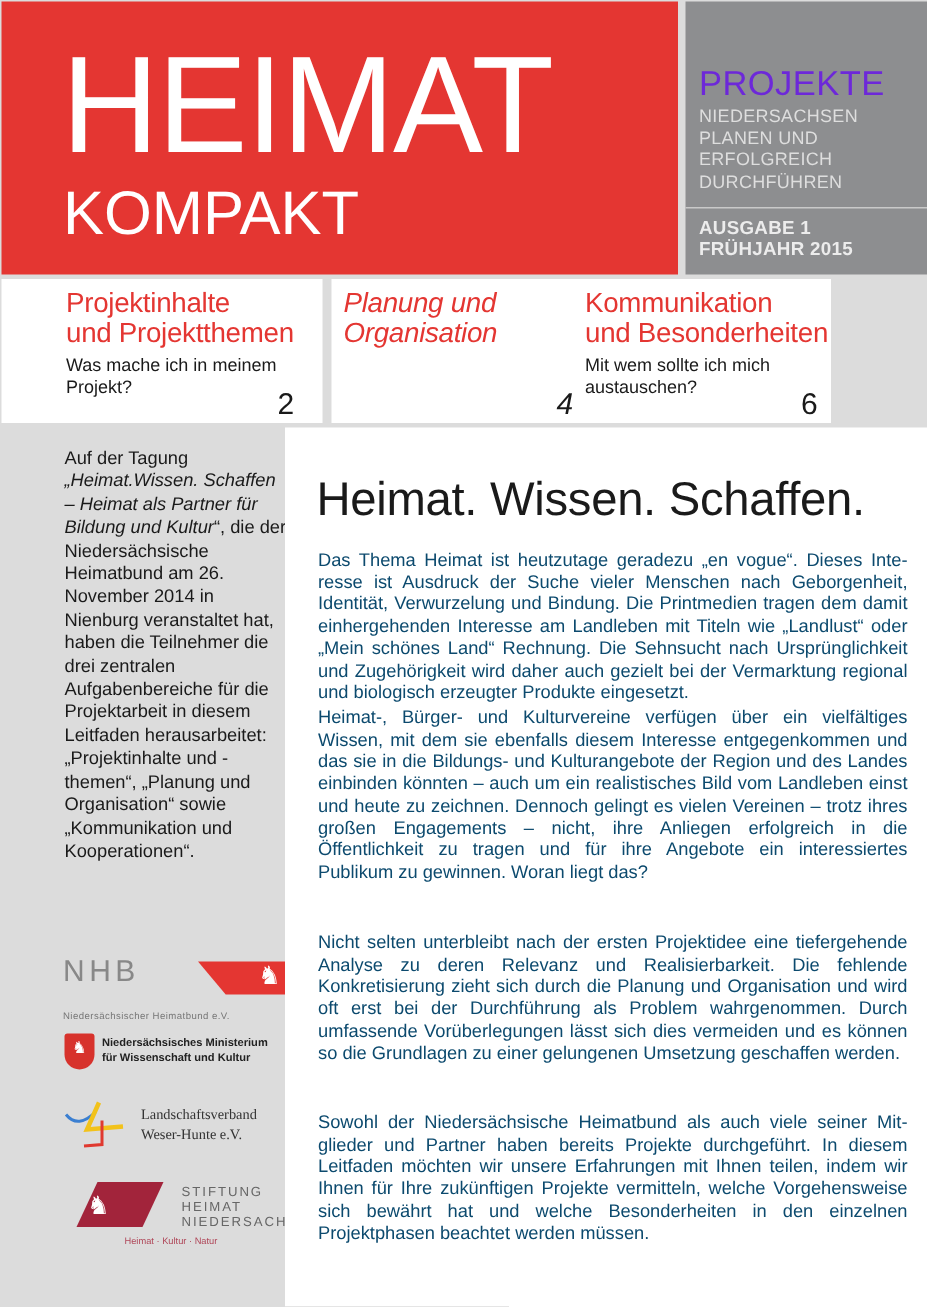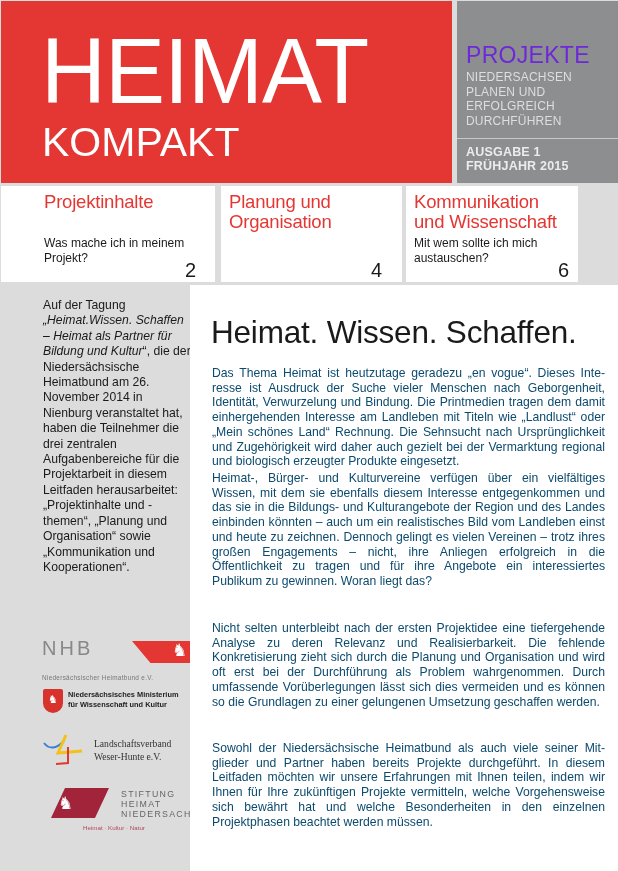--- a/index.html
+++ b/index.html
@@ -49,24 +49,24 @@
   }
   .topic-sub {
     position: absolute; left: 43px; top: 50px; font-size: 12px; line-height: 15px; color: #1a1a1a;
   }
   .topic-num {
     position: absolute; font-size: 20px; line-height: 1; color: #1a1a1a;
   }
   #topic-1 { left: 1px; width: 214px; }
   #topic-1 .topic-title, #topic-1 .topic-sub { left: 43px; }
   #topic-1 .topic-num { left: 184px; top: 74px; }
-  #topic-2 { left: 221px; width: 181px; }
+  #topic-2 { left: 221px; width: 181px; font-style: italic; }
   #topic-2 .topic-title, #topic-2 .topic-sub { left: 8px; }
   #topic-2 .topic-num { left: 150px; top: 74px; }
-  #topic-3 { left: 406px; width: 172px; }
+  #topic-3 { left: 382px; width: 172px; }
   #topic-3 .topic-title, #topic-3 .topic-sub { left: 8px; }
   #topic-3 .topic-num { left: 152px; top: 74px; }
 
   
   #sidebar {
     left: 1px; top: 285px; width: 189px; height: 586px; background: #dcdcdc;
   }
   #intro {
     left: 43px; top: 298px; width: 150px; font-size: 12.2px; line-height: 15.4px; color: #1a1a1a;
   }
@@ -137,40 +137,41 @@
 </div>
 <div id="gray-divider" class="abs"></div>
 <div id="issue" class="abs">
   <div>AUSGABE 1</div>
   <div>FRÜHJAHR 2015</div>
 </div>
 
 <div id="topic-1" class="abs topic">
   <div class="topic-title">
     <div>Projektinhalte</div>
+    <div>und Projektthemen</div>
   </div>
   <div class="topic-sub">
     <div>Was mache ich in meinem</div>
     <div>Projekt?</div>
   </div>
   <div class="topic-num">2</div>
 </div>
 
 <div id="topic-2" class="abs topic">
   <div class="topic-title">
     <div>Planung und</div>
     <div>Organisation</div>
   </div>
   <div class="topic-num">4</div>
 </div>
 
 <div id="topic-3" class="abs topic">
   <div class="topic-title">
     <div>Kommunikation</div>
-    <div>und Wissenschaft</div>
+    <div>und Besonderheiten</div>
   </div>
   <div class="topic-sub">
     <div>Mit wem sollte ich mich</div>
     <div>austauschen?</div>
   </div>
   <div class="topic-num">6</div>
 </div>
 
 <div id="sidebar" class="abs"></div>
 <div id="intro" class="abs"><span>Auf der Tagung </span><em>„Heimat.Wissen. Schaffen – Heimat als Partner für Bildung und Kultur</em><span>“, die der Nieder­sächsische Heimatbund am 26. November 2014 in Nienburg veranstaltet hat, haben die Teilneh­mer die drei zentralen Aufgabenbereiche für die Projektarbeit in diesem Leitfaden her­ausarbeitet: „Projektinhalte und -themen“, „Planung und Organisation“ sowie „Kommunikation und Kooperationen“.</span></div>

